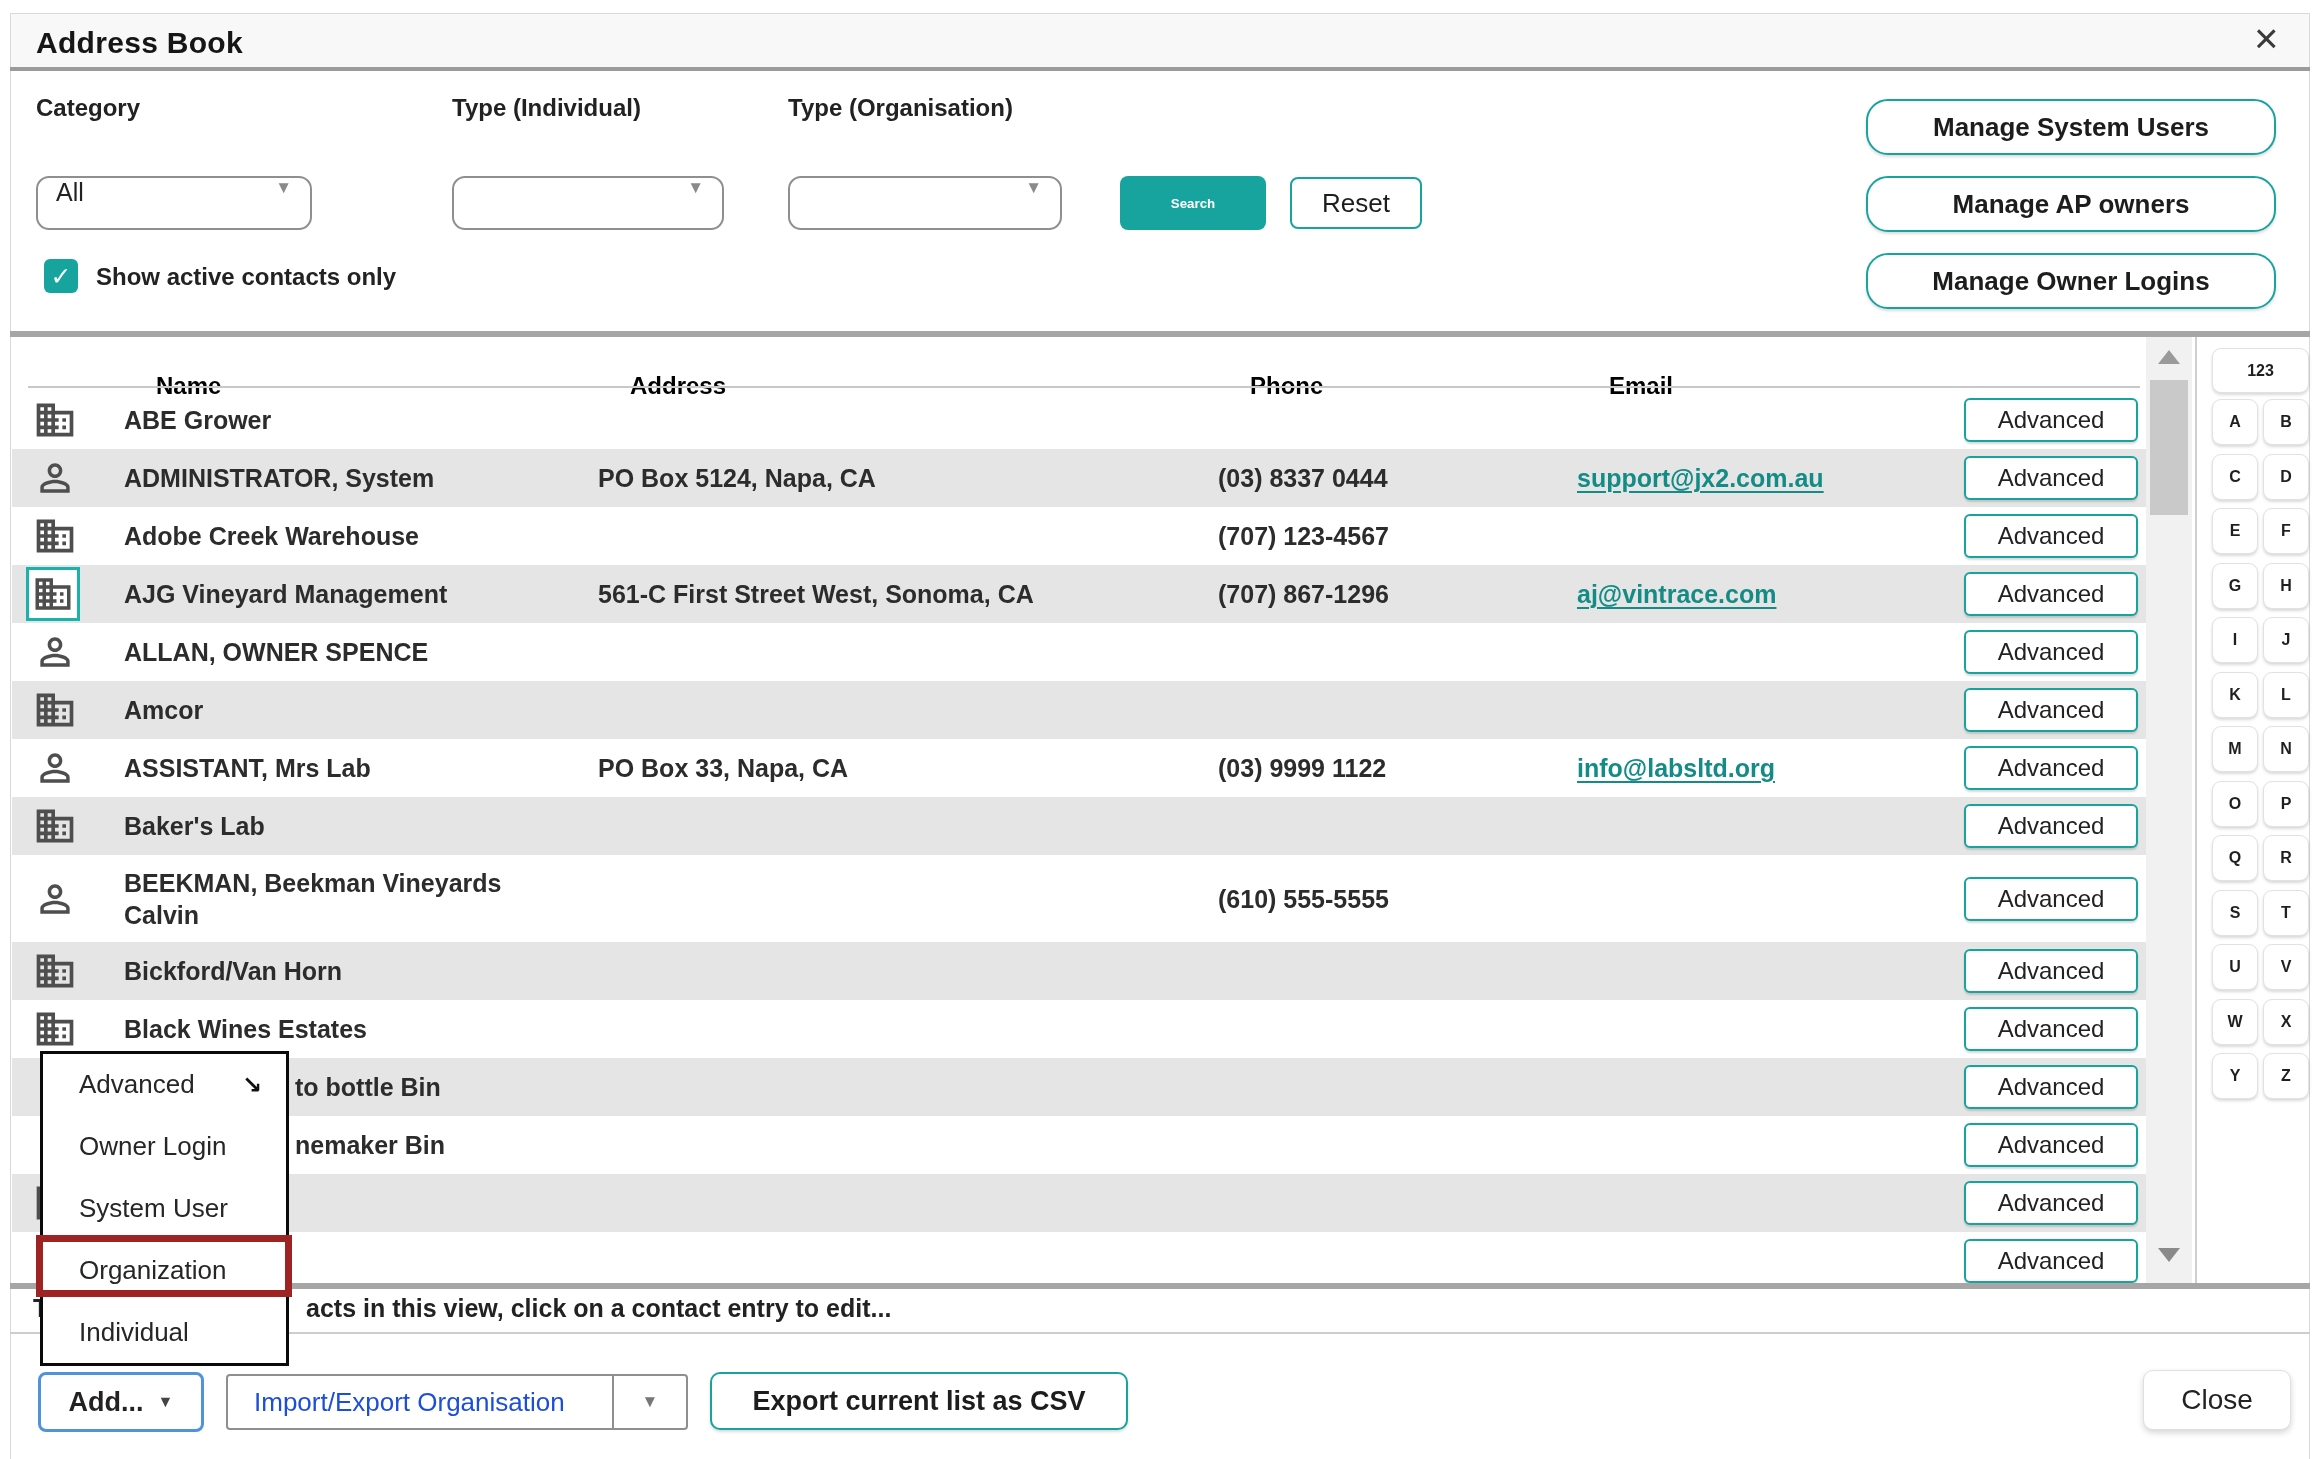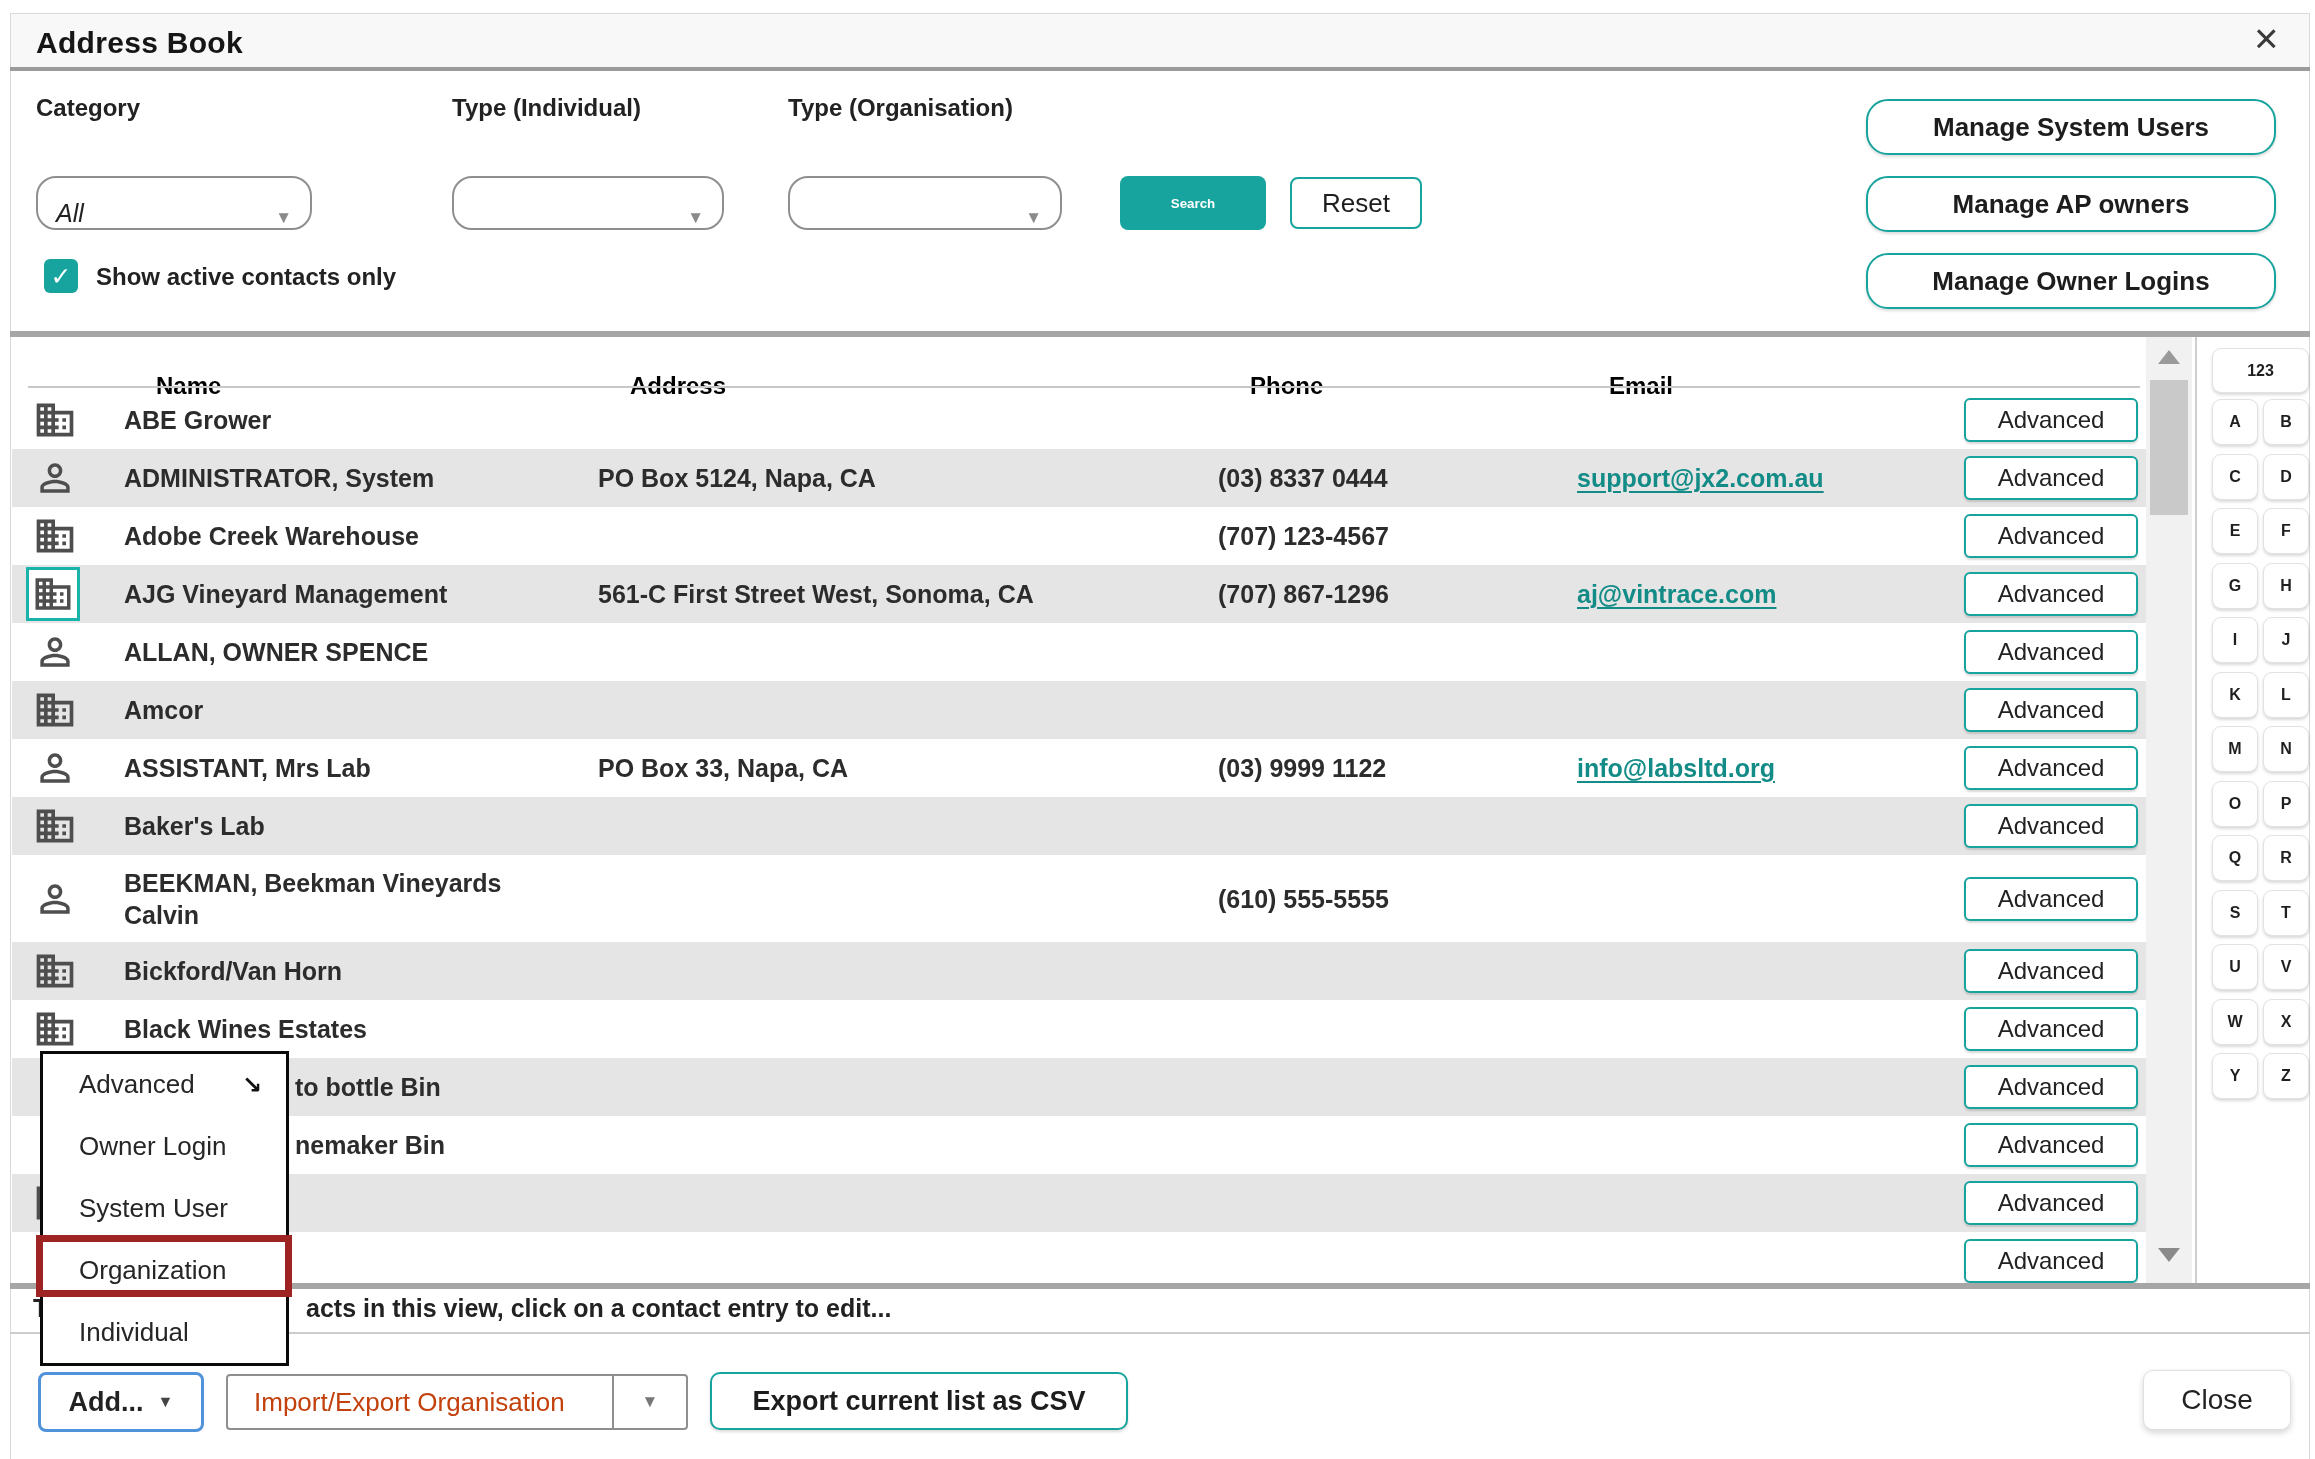--- a/index.html
+++ b/index.html
@@ -11,22 +11,22 @@
   #frame { left:10px; top:13px; width:2300px; height:1446px;
            border:1px solid #d9d9d9; border-bottom:none; }
   #titlebar { left:10px; top:13px; width:2300px; height:55px; background:#f8f8f8; }
   #title { left:36px; top:26px; font-size:30px; font-weight:700; color:#161616; letter-spacing:.3px; }
   #close-x { left:2254px; top:18px; font-size:42px; font-weight:400; color:#3a3a3a; cursor:pointer; line-height:1; }
 
   .hdiv { left:10px; width:2300px; background:#a6a6a6; }
 
   
   .flabel { top:94px; font-size:24px; font-weight:600; color:#222; }
-  .select { top:176px; height:54px; background:#fff; border:2px solid #8f8f8f; border-radius:20px;
-            display:flex; align-items:flex-end; padding:0 18px; font-size:25px; color:#222;font-style:italic; }
+  .select { top:176px; height:54px; background:#fff; border:2px solid #8f8f8f; border-radius:13px;
+            display:flex; align-items:flex-start; padding:0 18px; font-size:25px; color:#222; }
   .select .caret { margin-left:auto; color:#8a8a8a; font-size:17px; }
   .btn { display:flex; align-items:center; justify-content:center; background:#fff;
          border:2.5px solid #17a49e; border-radius:8px; font-size:26px; color:#1d1d1d;
          font-weight:500; cursor:pointer; font-family:inherit; }
   .btn.shadow { box-shadow:0 2px 3px rgba(0,0,0,.14); }
   #search-btn { left:1120px; top:176px; width:146px; height:54px; background:#17a49e; color:#fff;
                 font-weight:600; border:none; border-radius:8px; }
   #reset-btn { left:1290px; top:177px; width:132px; height:52px; }
   .manage { left:1866px; width:410px; height:56px; font-weight:600;border-radius:22px; }
   #checkbox { left:44px; top:259px; width:34px; height:34px; background:#17a49e; border-radius:6px;
@@ -72,21 +72,21 @@
 
   
   #status-prefix { left:33px; top:1294px; font-size:25px; font-weight:700; color:#222; }
   #status-suffix { left:306px; top:1294px; font-size:25px; font-weight:700; color:#222; }
   #add-btn { left:38px; top:1372px; width:166px; height:60px; border:3px solid #5193db; border-radius:8px;
              background:#fff; display:flex; align-items:center; justify-content:center; gap:14px;
              font-size:27px; font-weight:600; color:#222; cursor:pointer; font-family:inherit; }
   #add-btn .caret { font-size:16px; color:#444; }
   #impexp { left:226px; top:1374px; width:462px; height:56px; background:#fff; border:2px solid #8f8f8f;
             border-radius:4px; display:flex; align-items:center; cursor:pointer; }
-  #impexp .lbl { padding-left:26px; font-size:26px; font-weight:500; color:#c2410c; }
+  #impexp .lbl { padding-left:26px; font-size:26px; font-weight:500; color:#1d4ed8; }
   #impexp .seg { margin-left:auto; width:74px; height:100%; border-left:2px solid #8f8f8f;
                  display:flex; align-items:center; justify-content:center; color:#777; font-size:17px; }
   #export-csv { left:710px; top:1372px; width:418px; height:58px; border-radius:10px; font-weight:600; font-size:27px; }
   #close-btn { left:2143px; top:1370px; width:148px; height:60px; background:#fff; border:1px solid #e0e0e0;
                border-radius:10px; box-shadow:0 3px 6px rgba(0,0,0,.16); display:flex; align-items:center;
                justify-content:center; font-size:28px; font-weight:500; color:#222; cursor:pointer; font-family:inherit; }
 
   
   #ctx-menu { left:40px; top:1051px; width:249px; height:315px; background:#fff; border:3px solid #0a0a0a;
               display:flex; flex-direction:column; z-index:50; }

